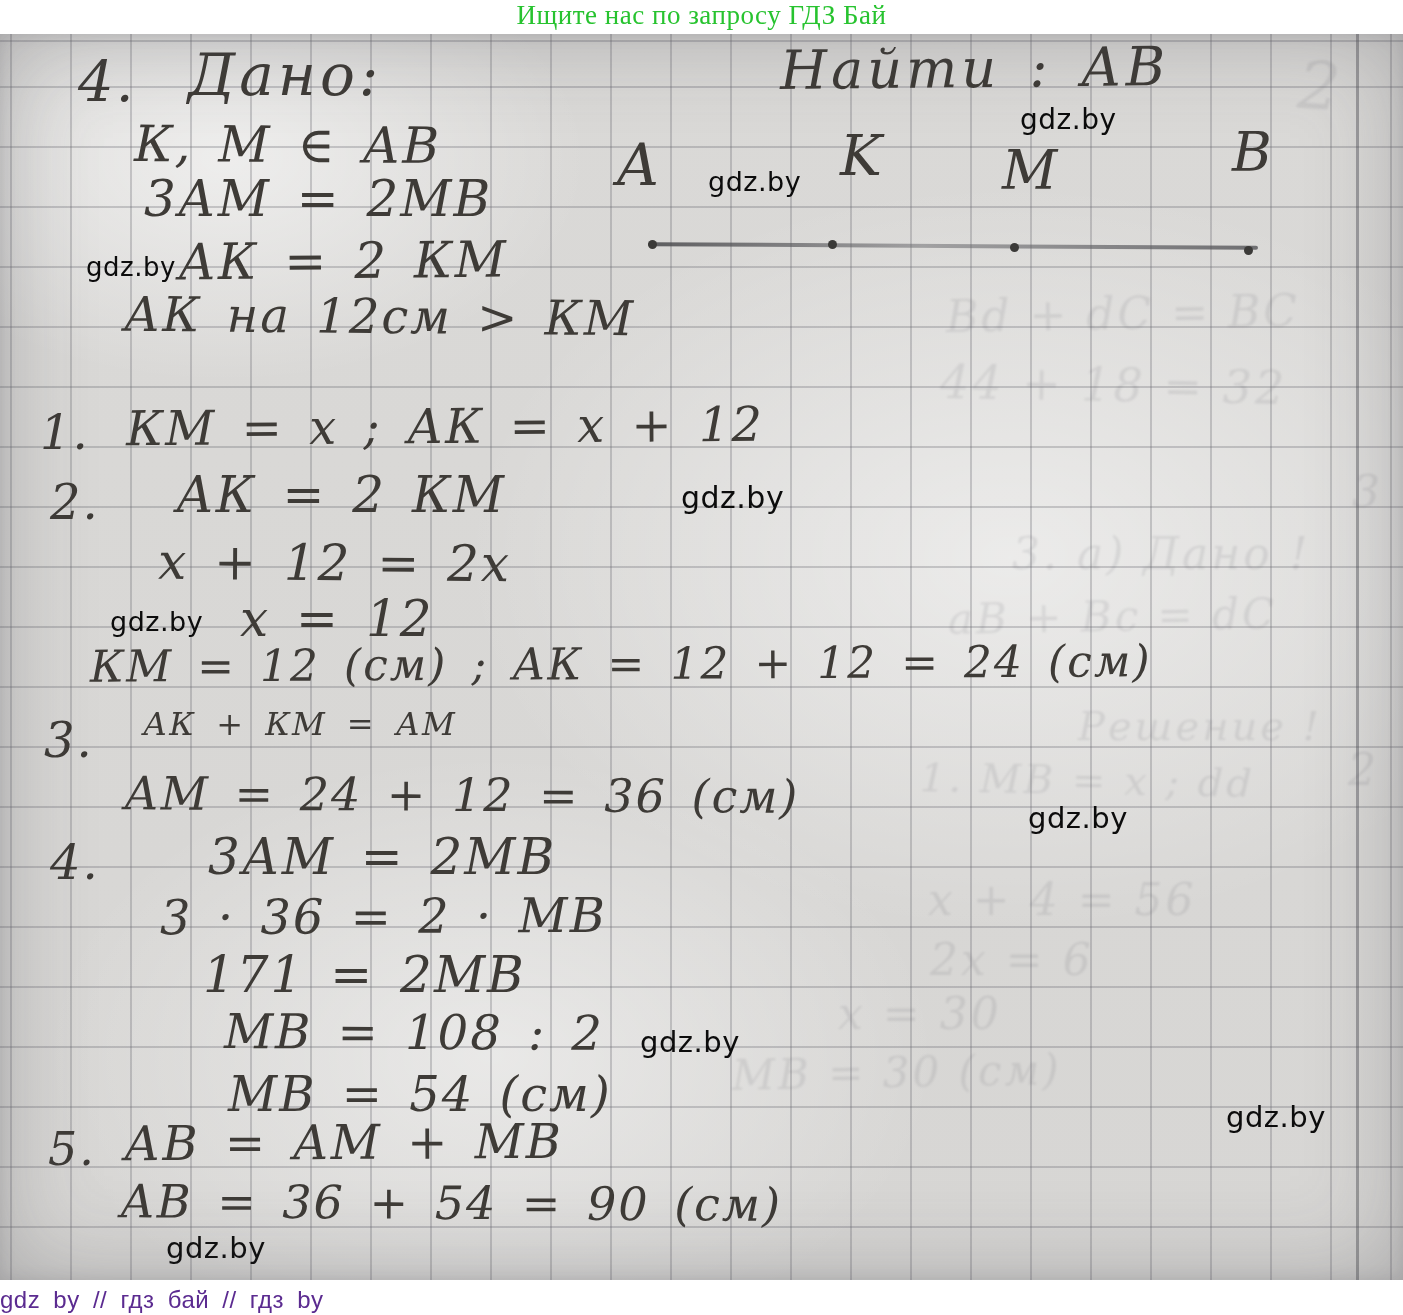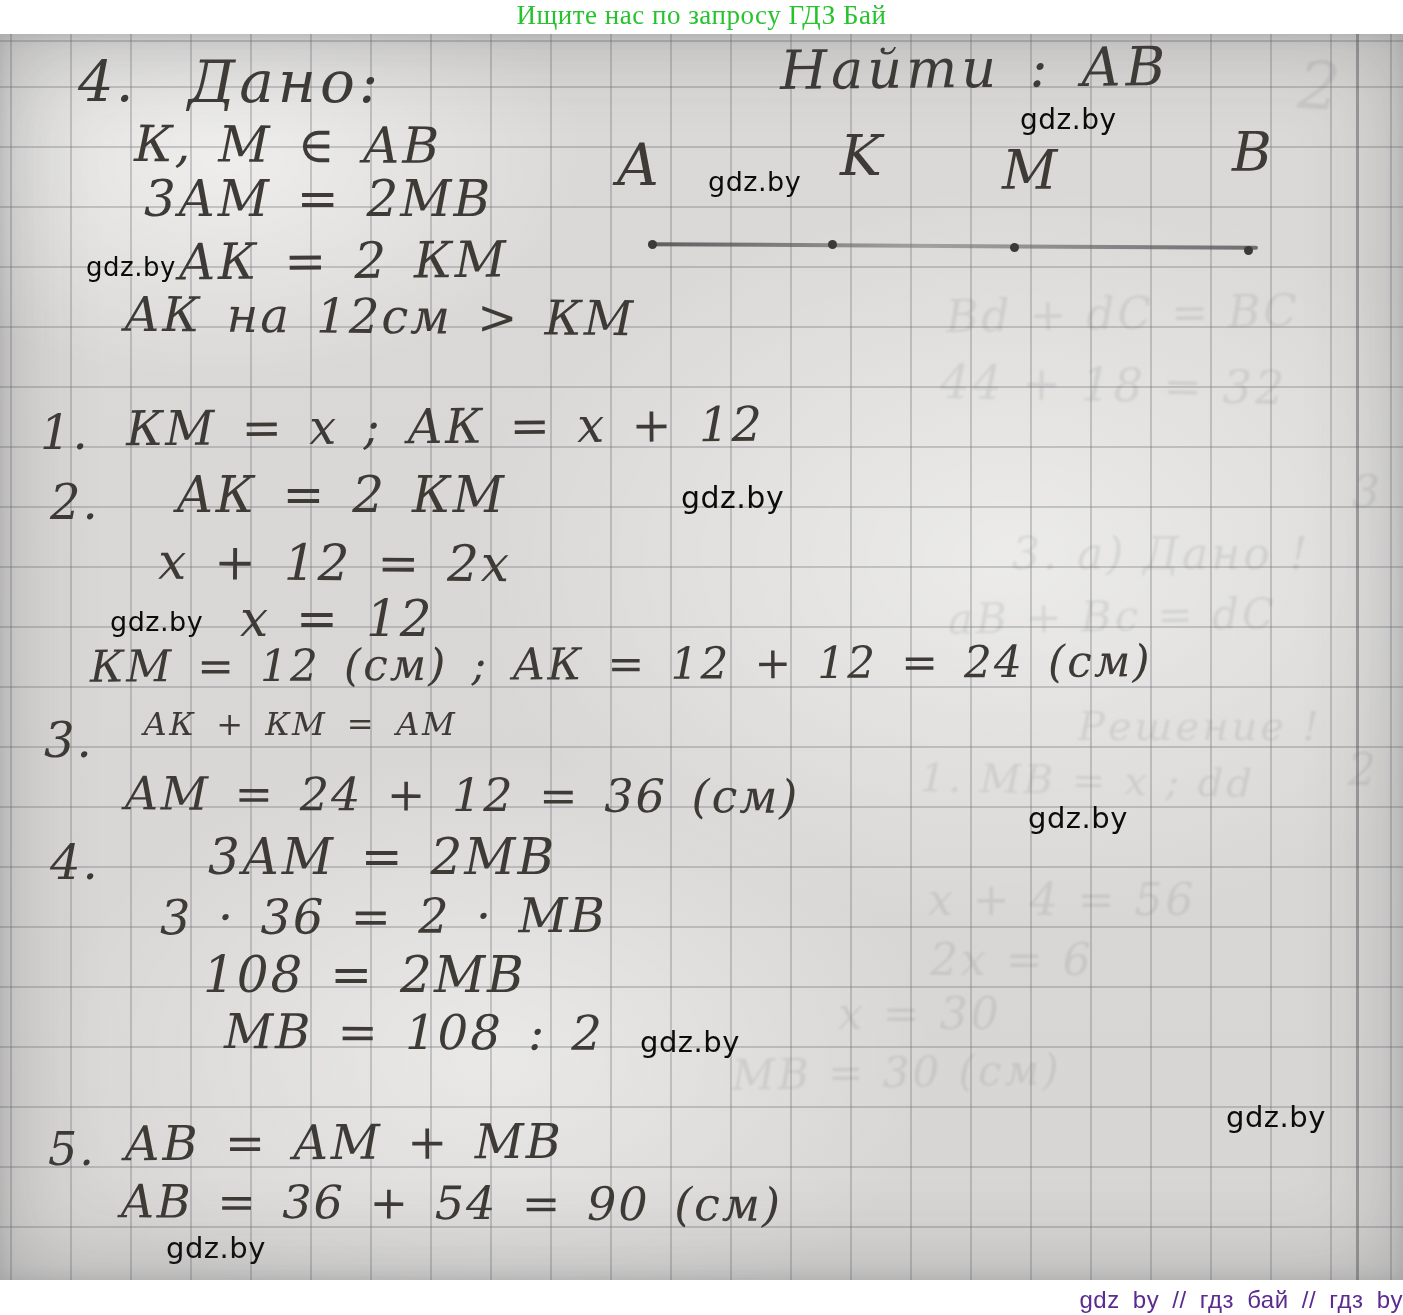--- a/index.html
+++ b/index.html
@@ -57,21 +57,21 @@
   }
   .seg-line{
     position:absolute;left:648px;top:210px;width:610px;height:4px;border-radius:2px;
     background:linear-gradient(90deg, rgba(72,72,75,.85), rgba(112,112,116,.55) 45%, rgba(84,84,88,.8));
     transform:rotate(.35deg);
   }
   .dot{position:absolute;width:9px;height:9px;border-radius:50%;background:#3b3a38;}
   
   .footer{
     position:absolute;left:0;top:1280px;width:1403px;height:35px;
-    background:#ffffff;text-align:right;
+    background:#ffffff;text-align:left;
   }
   .footer-text{
     display:inline-block;margin-top:6px;
     font-family:"Liberation Sans",sans-serif;font-size:24px;
     color:#5b2b90;letter-spacing:.5px;word-spacing:6px;
   }
 </style>
 </head>
 <body>
 
@@ -89,21 +89,21 @@
   <div class="ghost" style="left:1078px;top:672px;font-size:40px;">Решение !</div>
   <div class="ghost" style="left:920px;top:726px;font-size:40px;transform:rotate(1deg);">1. МВ = х ; dd</div>
   <div class="ghost" style="left:928px;top:844px;font-size:44px;">х + 4 = 56</div>
   <div class="ghost" style="left:930px;top:904px;font-size:44px;">2х = 6</div>
   <div class="ghost" style="left:838px;top:958px;font-size:44px;">х = 30</div>
   <div class="ghost" style="left:732px;top:1018px;font-size:42px;transform:rotate(-1deg);">МВ = 30 (см)</div>
   <div class="ghost" style="left:1352px;top:436px;font-size:44px;">3</div>
   <div class="ghost" style="left:1348px;top:714px;font-size:44px;">2</div>
 
   <div class="hw" style="left:78px;top:20px;font-size:56px;">4.</div>
-  <div class="hw" style="left:188px;top:19px;font-size:58px;letter-spacing:4px;">Дано:</div>
+  <div class="hw" style="left:188px;top:12px;font-size:58px;letter-spacing:4px;">Дано:</div>
   <div class="hw" style="left:780px;top:8px;font-size:54px;letter-spacing:4px;transform:rotate(-.6deg);">Найти : АВ</div>
 
   <div class="hw" style="left:134px;top:86px;font-size:50px;transform:rotate(.4deg);">К, М ∈ АВ</div>
   <div class="hw" style="left:144px;top:140px;font-size:50px;">3АМ = 2МВ</div>
   <div class="hw" style="left:178px;top:202px;font-size:50px;transform:rotate(-.5deg);">АК = 2 КМ</div>
   <div class="hw" style="left:124px;top:258px;font-size:48px;transform:rotate(.5deg);">АК на 12см &gt; КМ</div>
 
   <div>
     <div class="hw" style="left:616px;top:102px;font-size:58px;">А</div>
     <div class="hw" style="left:840px;top:94px;font-size:56px;">K</div>
@@ -129,22 +129,23 @@
 
   <div class="hw" style="left:44px;top:682px;font-size:48px;">3.</div>
   <div class="hw" style="left:143px;top:674px;font-size:32px;font-style:italic;">АК + КМ = АМ</div>
 
   <div class="hw" style="left:124px;top:738px;font-size:46px;transform:rotate(.3deg);">АМ = 24 + 12 = 36 (см)</div>
 
   <div class="hw" style="left:50px;top:804px;font-size:48px;">4.</div>
   <div class="hw" style="left:208px;top:798px;font-size:50px;">3АМ = 2МВ</div>
 
   <div class="hw" style="left:160px;top:858px;font-size:48px;transform:rotate(-.3deg);">3 · 36 = 2 · МВ</div>
-  <div class="hw" style="left:203px;top:916px;font-size:50px;">108 = 2МВ</div>
+  <div class="hw" style="left:203px;top:916px;font-size:50px;">171 = 2МВ</div>
   <div class="hw" style="left:224px;top:974px;font-size:48px;transform:rotate(.3deg);">МВ = 108 : 2</div>
+  <div class="hw" style="left:228px;top:1036px;font-size:48px;">МВ = 54 (см)</div>
 
   <div class="hw" style="left:48px;top:1092px;font-size:46px;">5.</div>
   <div class="hw" style="left:124px;top:1084px;font-size:48px;transform:rotate(-.3deg);">АВ = АМ + МВ</div>
 
   <div class="hw" style="left:120px;top:1146px;font-size:46px;transform:rotate(.3deg);">АВ = 36 + 54 = 90 (см)</div>
 
   <span class="wm" style="left:1020px;top:72px;">gdz.by</span>
   <span class="wm" style="left:708px;top:134px;font-size:27px;">gdz.by</span>
   <span class="wm" style="left:86px;top:220px;font-size:26px;">gdz.by</span>
   <span class="wm" style="left:681px;top:449px;font-size:30px;">gdz.by</span>

